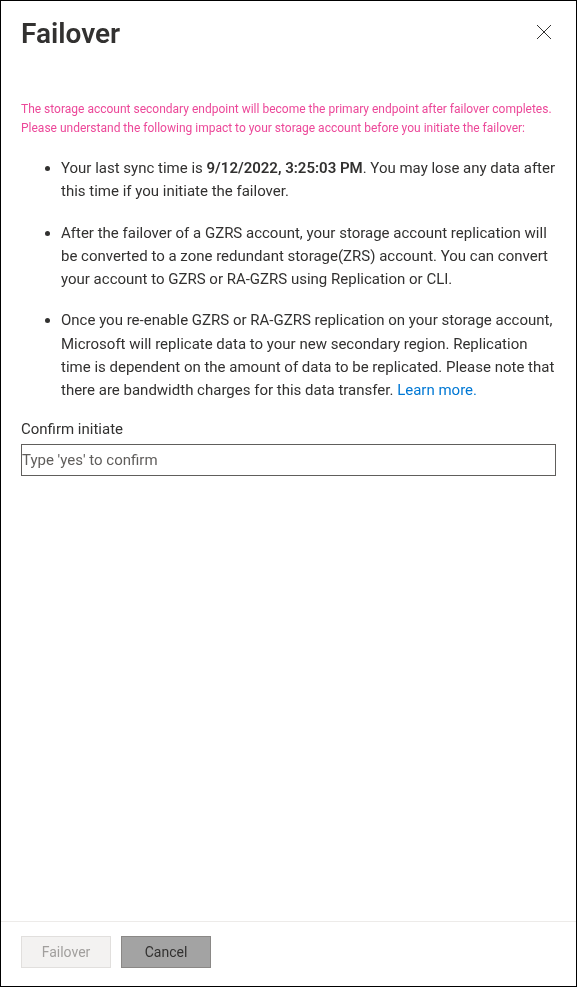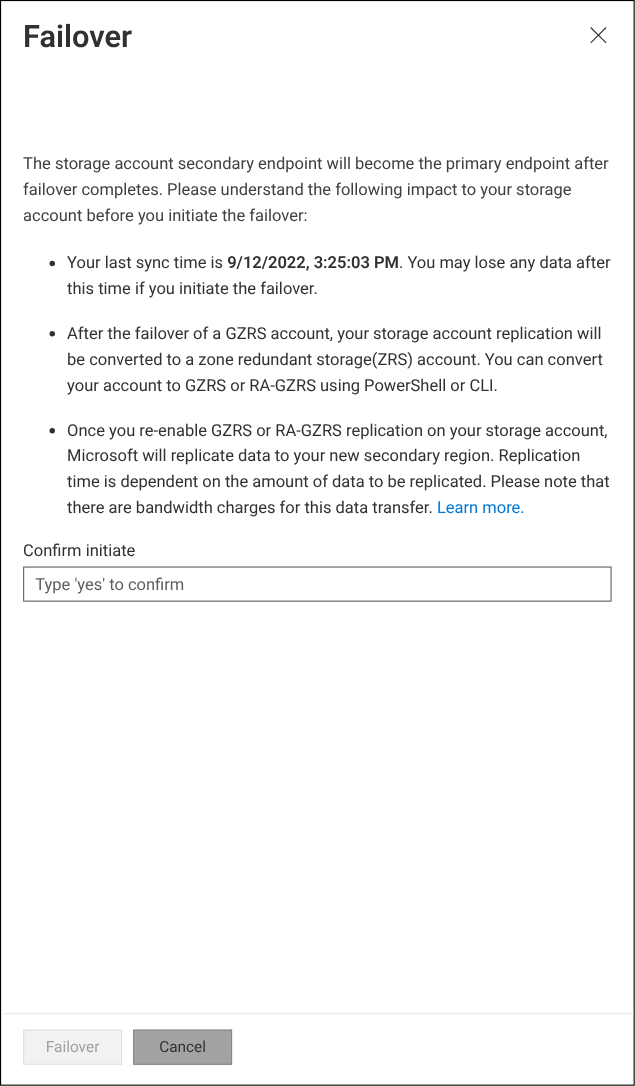--- a/index.html
+++ b/index.html
@@ -42,25 +42,24 @@
     .close-btn svg {
       width: 16px;
       height: 16px;
     }
     .panel-body {
       padding: 50px 20px 20px 20px;
       flex: 1;
       overflow-y: auto;
     }
     .intro-text {
-      font-size: 15px;
+      font-size: 12px;
       line-height: 1.55;
-      color: #404040;
+      color: #ec4899;
       margin-bottom: 16px;
-      margin-top: 38px;
     }
     ul.bullets {
       list-style: disc;
       padding-left: 40px;
       margin-top: 20px;
     }
     ul.bullets li {
       font-size: 15px;
       line-height: 1.55;
       color: #323130;
@@ -78,21 +77,21 @@
       font-size: 15px;
       color: #323130;
       margin-top: 8px;
       margin-bottom: 6px;
       display: block;
     }
     .confirm-input {
       width: 100%;
       height: 32px;
       border: 1px solid #605e5c;
-      padding: 4px 10px;
+      padding: 4px 0;
       font-size: 15px;
       font-family: inherit;
       color: #323130;
       background: #fff;
     }
     .confirm-input::placeholder {
       color: #605e5c;
     }
     .panel-footer {
       padding: 14px 20px 18px 20px;
@@ -133,21 +132,21 @@
   </button>
 </div>
 
 <div class="panel-body">
   <p class="intro-text">The storage account secondary endpoint will become the primary endpoint after failover completes. Please understand the following impact to your storage account before you initiate the failover:</p>
 
   <ul class="bullets">
     <li>
       <span>Your last sync time is </span><span class="bold">9/12/2022, 3:25:03 PM</span><span>. You may lose any data after this time if you initiate the failover.</span>
     </li>
-    <li>After the failover of a GZRS account, your storage account replication will be converted to a zone redundant storage(ZRS) account. You can convert your account to GZRS or RA-GZRS using PowerShell or CLI.</li>
+    <li>After the failover of a GZRS account, your storage account replication will be converted to a zone redundant storage(ZRS) account. You can convert your account to GZRS or RA-GZRS using Replication or CLI.</li>
     <li>
       <span>Once you re-enable GZRS or RA-GZRS replication on your storage account, Microsoft will replicate data to your new secondary region. Replication time is dependent on the amount of data to be replicated. Please note that there are bandwidth charges for this data transfer. </span><a class="link">Learn more.</a>
     </li>
   </ul>
 
   <label class="confirm-label">Confirm initiate</label>
   <input type="text" class="confirm-input" placeholder="Type 'yes' to confirm" style="">
 </div>
 
 <div class="panel-footer">

